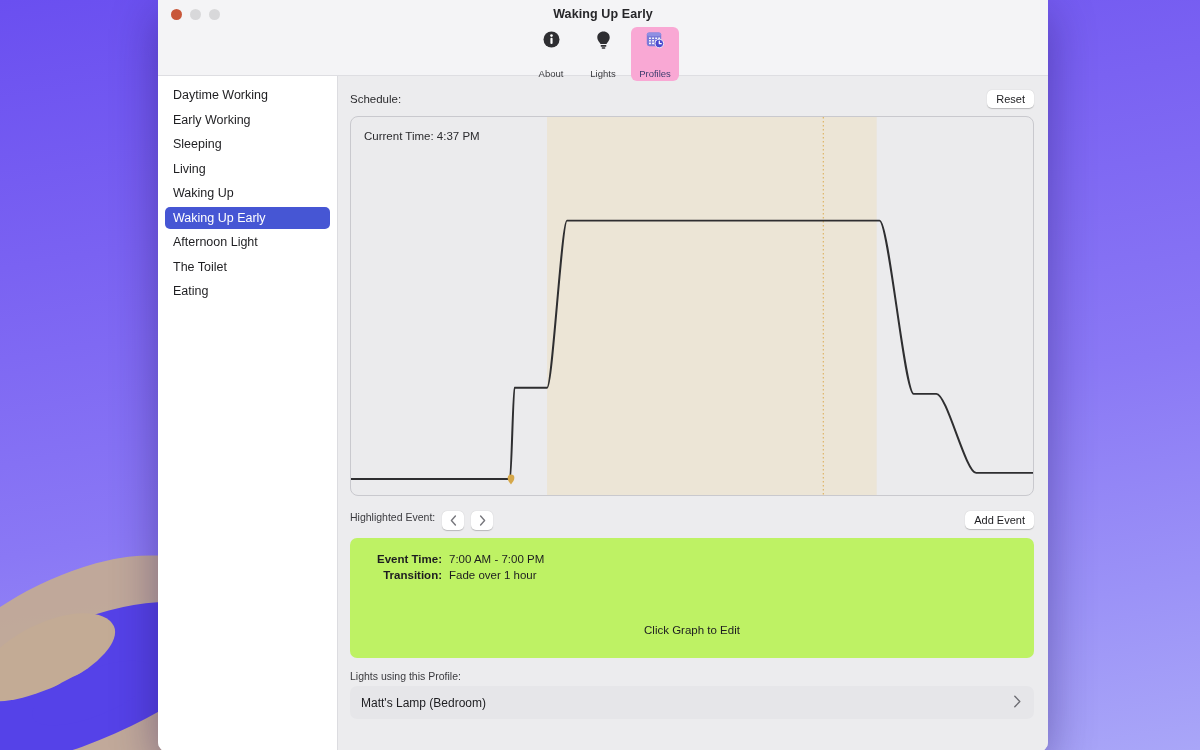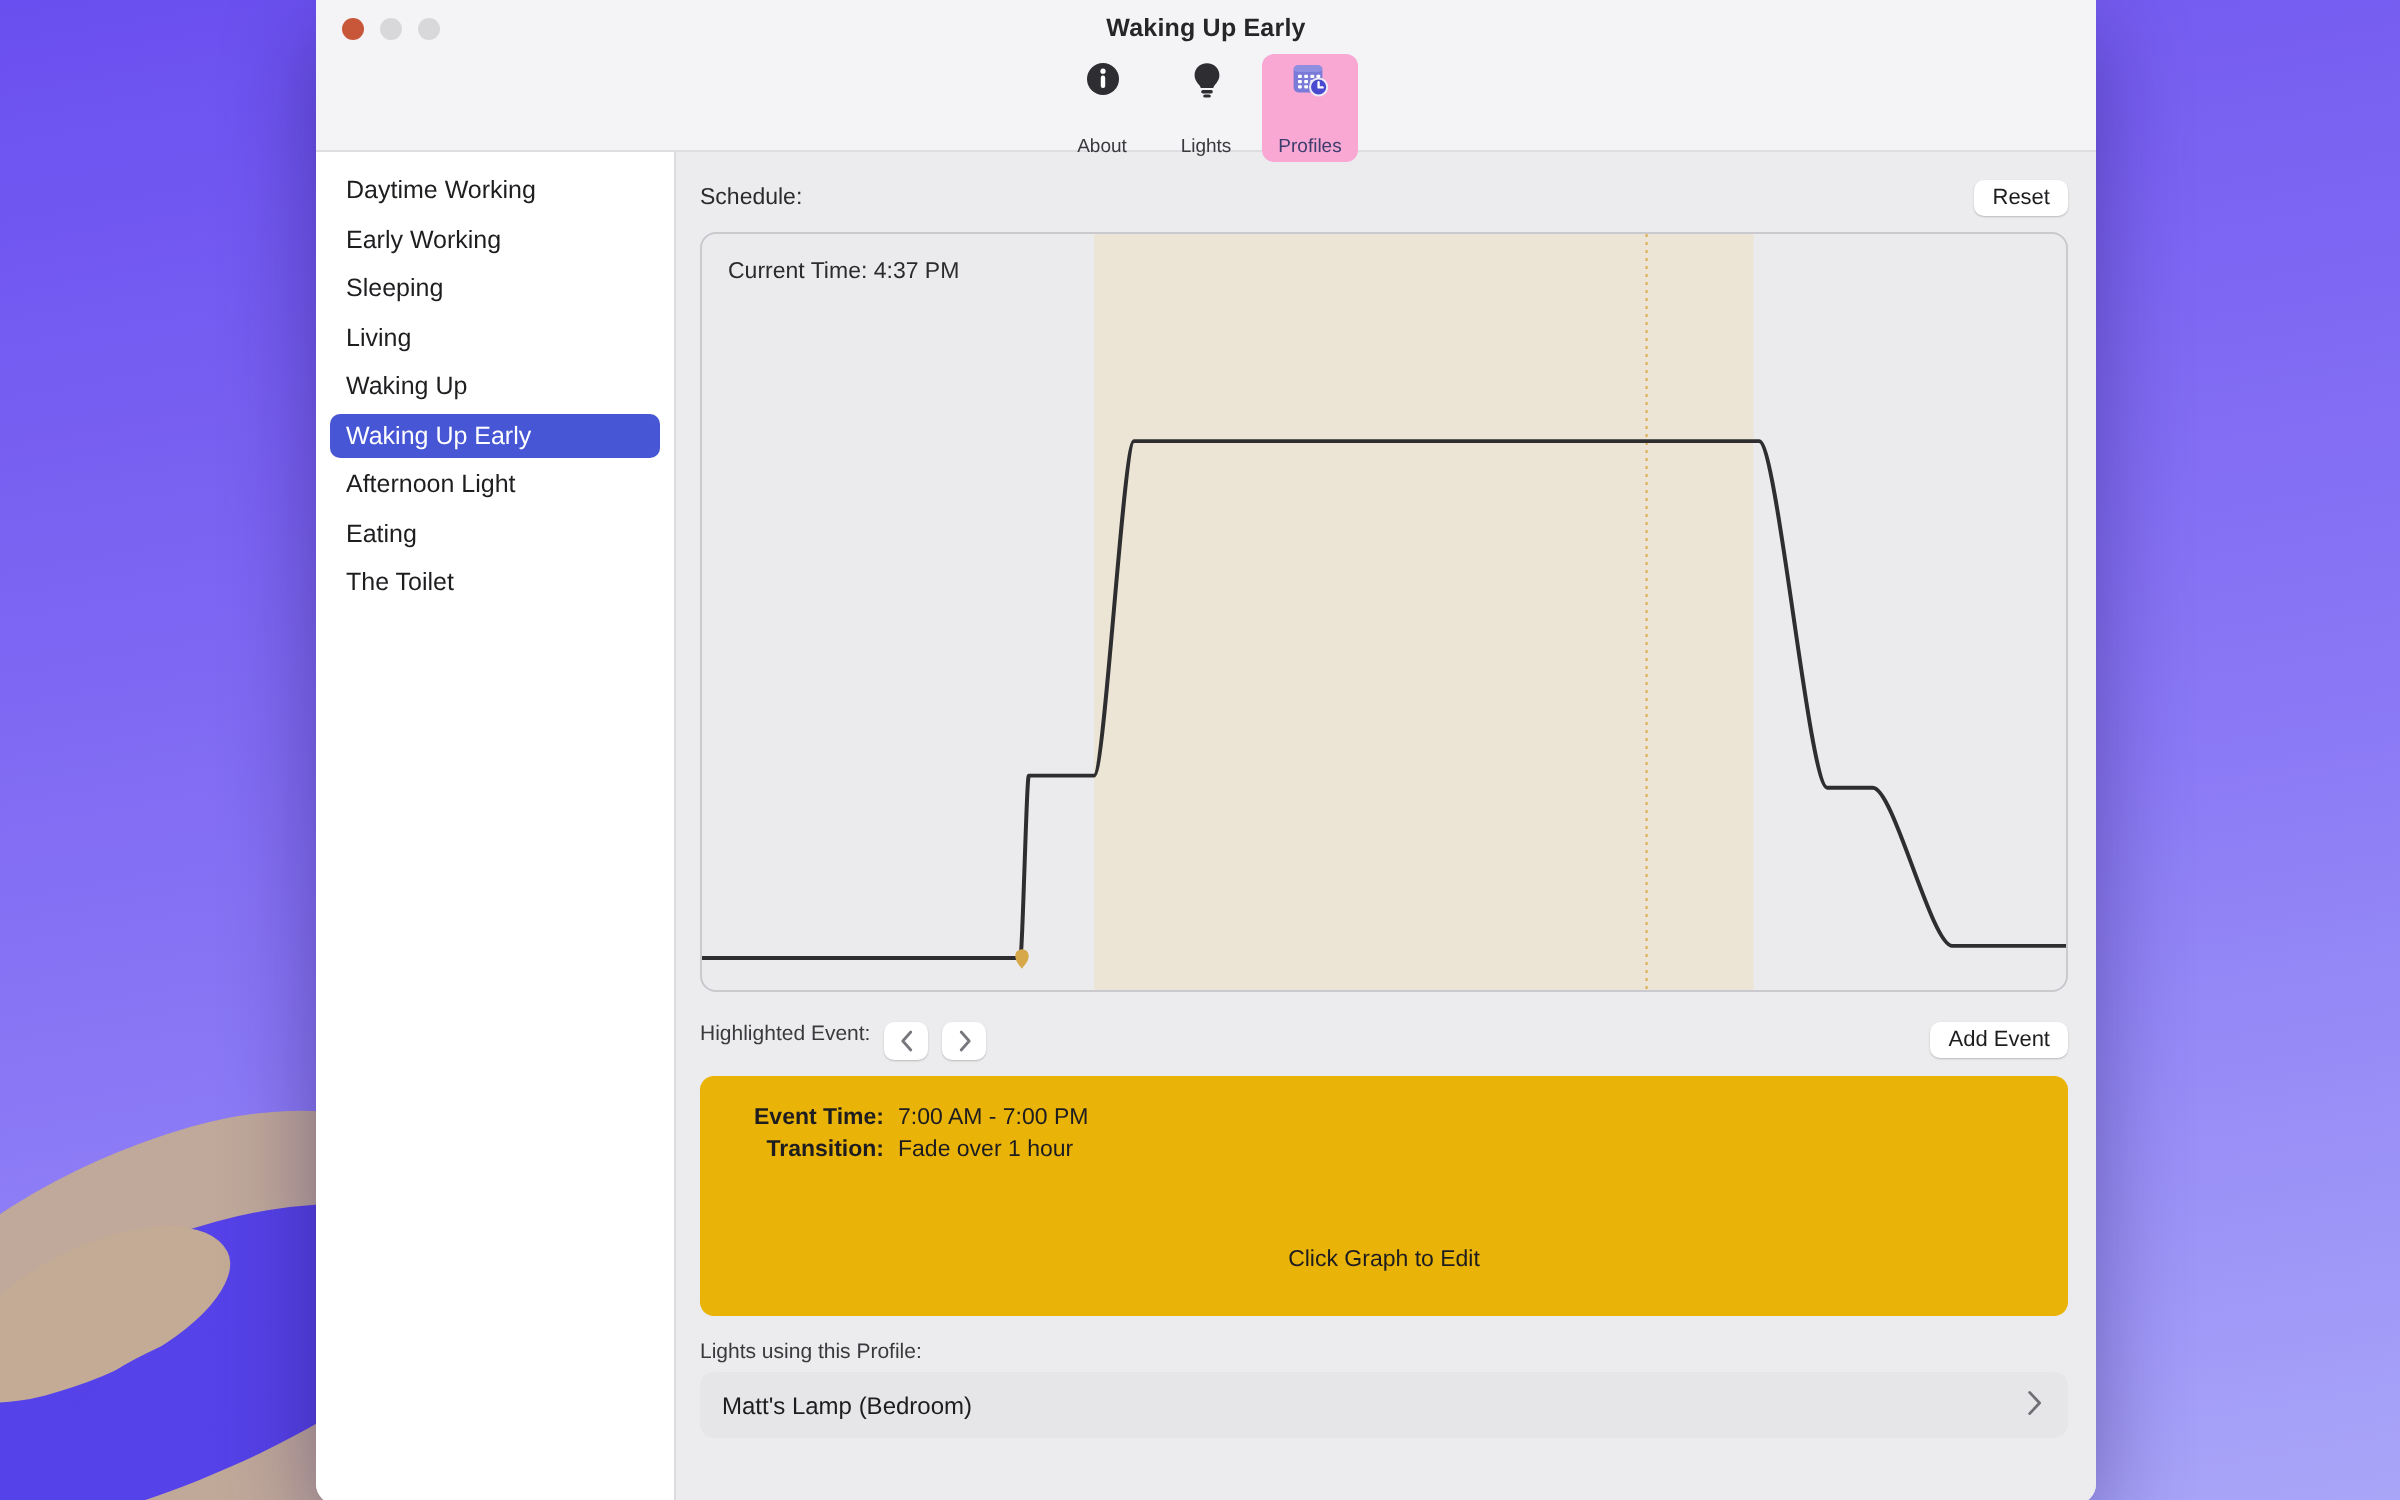--- a/index.html
+++ b/index.html
@@ -228,21 +228,21 @@
     justify-content: space-between;
     margin-top: 14px;
     height: 20px;
     flex: 0 0 auto;
   }
   .event-row-left { display: flex; align-items: flex-start; gap: 7px; }
 
   
   .event-panel {
     margin-top: 8px;
-    background: #eab308;
+    background: #bef264;
     border-radius: 7px;
     height: 120px;
     padding: 13px 16px;
     position: relative;
     flex: 0 0 auto;
   }
   .detail-line {
     display: flex;
     font-size: 11.5px;
     line-height: 16px;
@@ -353,22 +353,22 @@
     <div class="window-body">
 
       <div class="sidebar">
         <div class="side-item">Daytime Working</div>
         <div class="side-item">Early Working</div>
         <div class="side-item">Sleeping</div>
         <div class="side-item">Living</div>
         <div class="side-item">Waking Up</div>
         <div class="side-item selected">Waking Up Early</div>
         <div class="side-item">Afternoon Light</div>
+        <div class="side-item">The Toilet</div>
         <div class="side-item">Eating</div>
-        <div class="side-item">The Toilet</div>
       </div>
 
       <div class="content">
 
         <div class="row-head">
           <span class="label-sm">Schedule:</span>
           <button class="btn">Reset</button>
         </div>
 
         <div class="graph-card">

